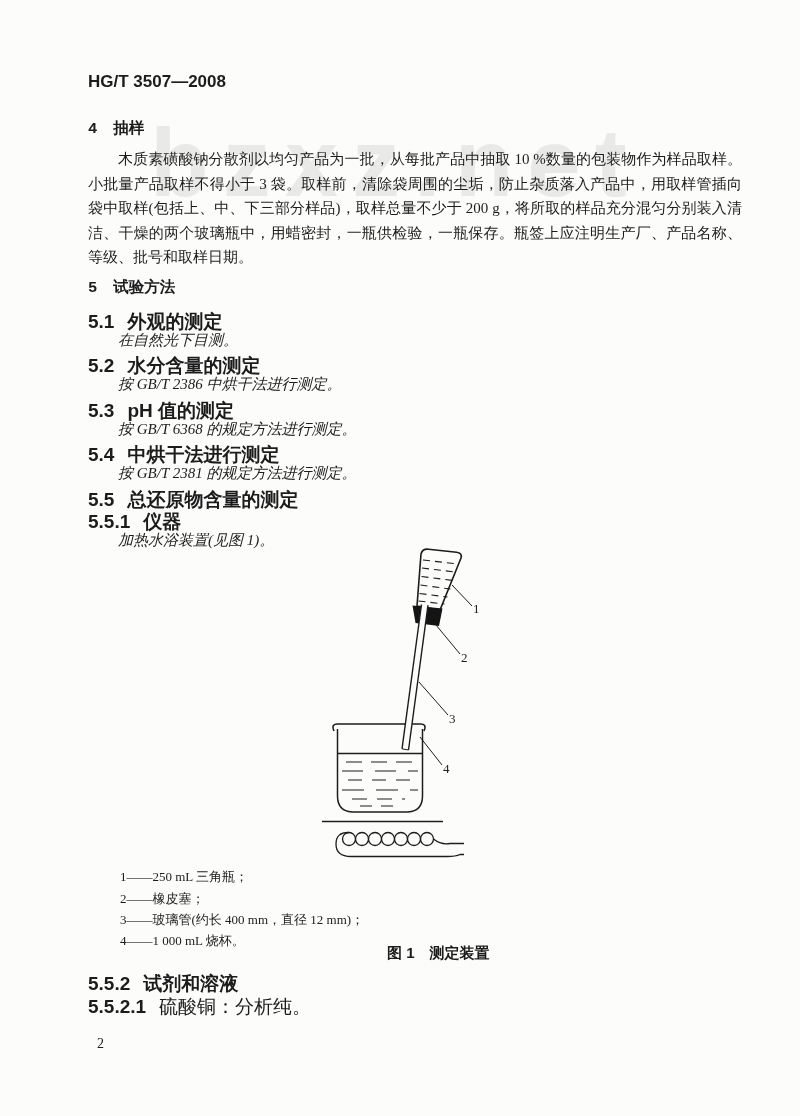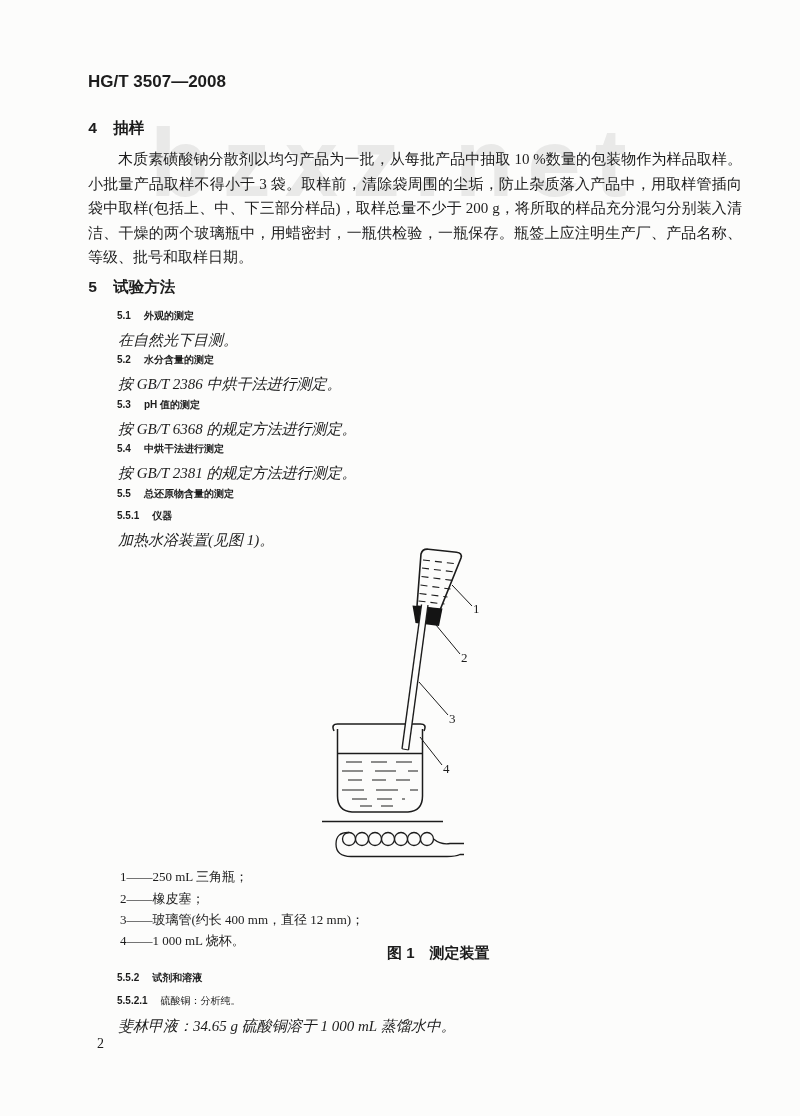--- a/index.html
+++ b/index.html
@@ -29,23 +29,22 @@
     font-weight:bold;font-size:17px;
   }
   .h1{
     font-family:Liberation Mono, monospace;
     font-weight:bold;font-size:15.5px;
     left:88px;
   }
   .h1 .num{margin-right:16px;}
   .h2{
     font-family:"Liberation Sans", sans-serif;
-    font-weight:bold;font-size:10px;
+    font-weight:bold;font-size:19px;
     left:88px;
-    margin-left:29px;
   }
   .h2 .num{margin-right:13px;}
   .h2 .plain{font-family:"Liberation Serif", serif;font-weight:normal;}
   .body-line{
     left:118px;
     font-size:15px;
     font-style:italic;
   }
   .para{
     left:88px;width:654px;
@@ -191,18 +190,17 @@
 
     <div class="abs fig-caption">图 1　测定装置</div>
 
     <div class="abs h2" style="top:971px">
       <span class="num">5.5.2</span><span>试剂和溶液</span>
     </div>
 
     <div class="abs h2" style="top:994px">
       <span class="num">5.5.2.1</span><span class="plain">硫酸铜：分析纯。</span>
     </div>
-    <div class="abs body-line" style="top:1017px">斐林甲液：34.65 g 硫酸铜溶于 1 000 mL 蒸馏水中。</div>
 
     <div class="abs page-num">2</div>
 
   </div>
 </div>
 
 </body></html>

